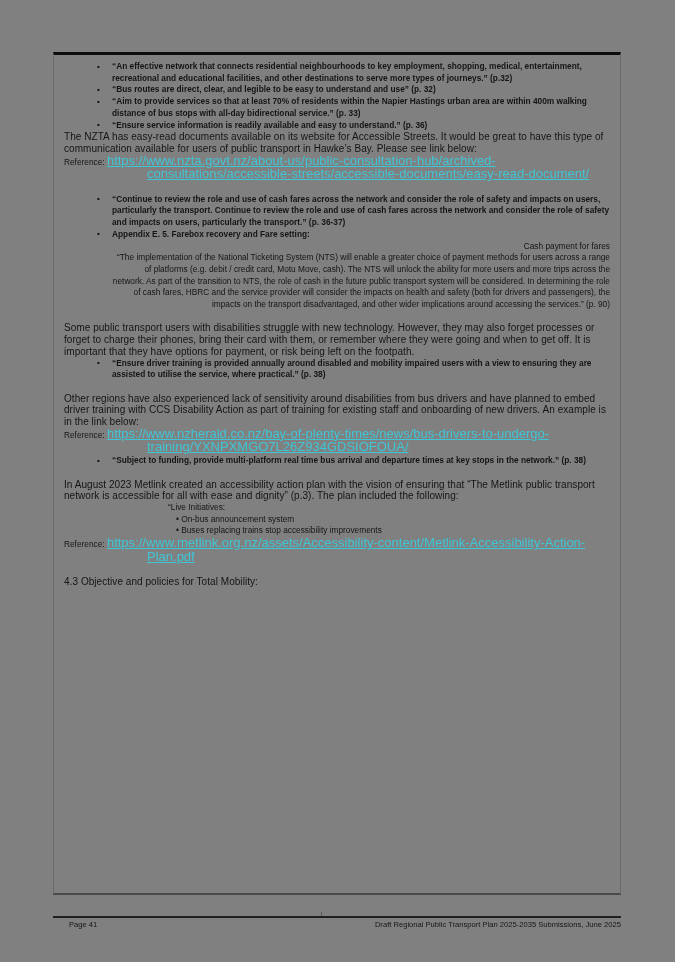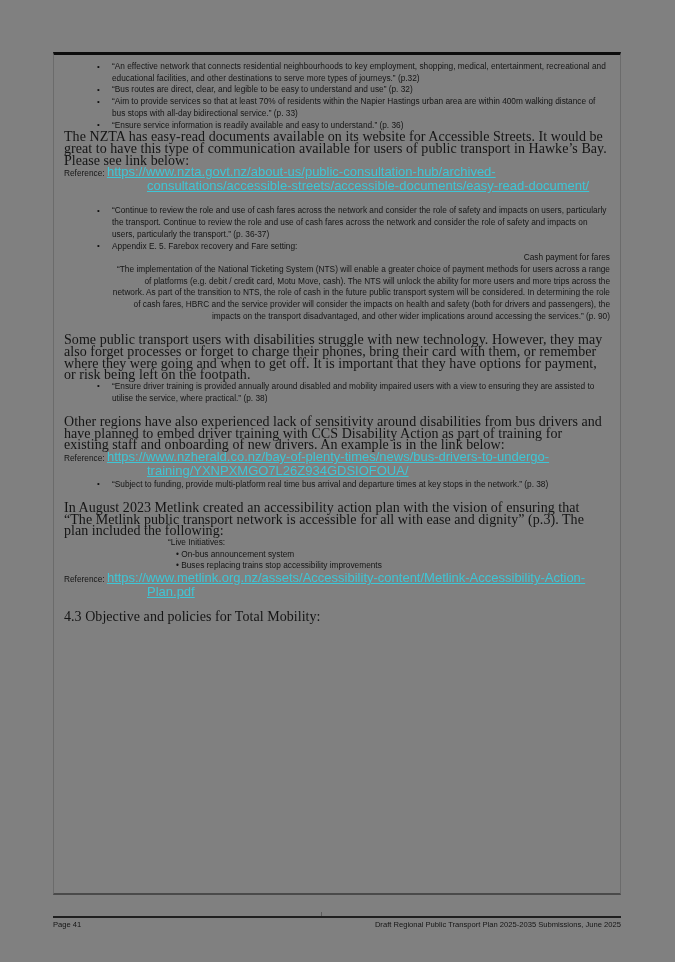--- a/index.html
+++ b/index.html
@@ -24,32 +24,32 @@
     height: 843px;
     background: #808080;
     border-top: 3px solid #0d0d0d;
     border-left: 1px solid #6b6b6b;
     border-right: 1px solid #6b6b6b;
     border-bottom: 2px solid #4a4a4a;
     box-sizing: border-box;
     padding: 6px 10px 0 10px;
   }
   .body-text {
-    font-size: 14px;
+    font-size: 10px;
     line-height: 11.7px;
     letter-spacing: 0.05px;
     color: #141414;
     margin: 0;
     text-align: left;
-    font-family: Liberation Serif, serif;
   }
   ul.bullets {
     list-style: none;
     margin: 0;
     padding: 0;
+    font-weight: bold;
   }
   ul.bullets > li {
     position: relative;
     padding-left: 48px;
     margin: 0 0 0 0;
     font-size: 8.3px;
     line-height: 11.7px;
     color: #141414;
   }
   ul.bullets > li::before {
@@ -115,21 +115,21 @@
     height: 0;
   }
   .footer-row {
     display: flex;
     justify-content: space-between;
     align-items: baseline;
     padding-top: 2px;
     font-size: 7.6px;
     color: #151515;
   }
-  .footer-left { white-space: nowrap; }
+  .footer-left { white-space: nowrap; margin-left: 16px; }
   .footer-right { white-space: nowrap; }
   .tick {
     position: absolute;
     left: 268px;
     top: -4px;
     width: 1px;
     height: 4px;
     background: #5c5c5c;
   }
 </style>

